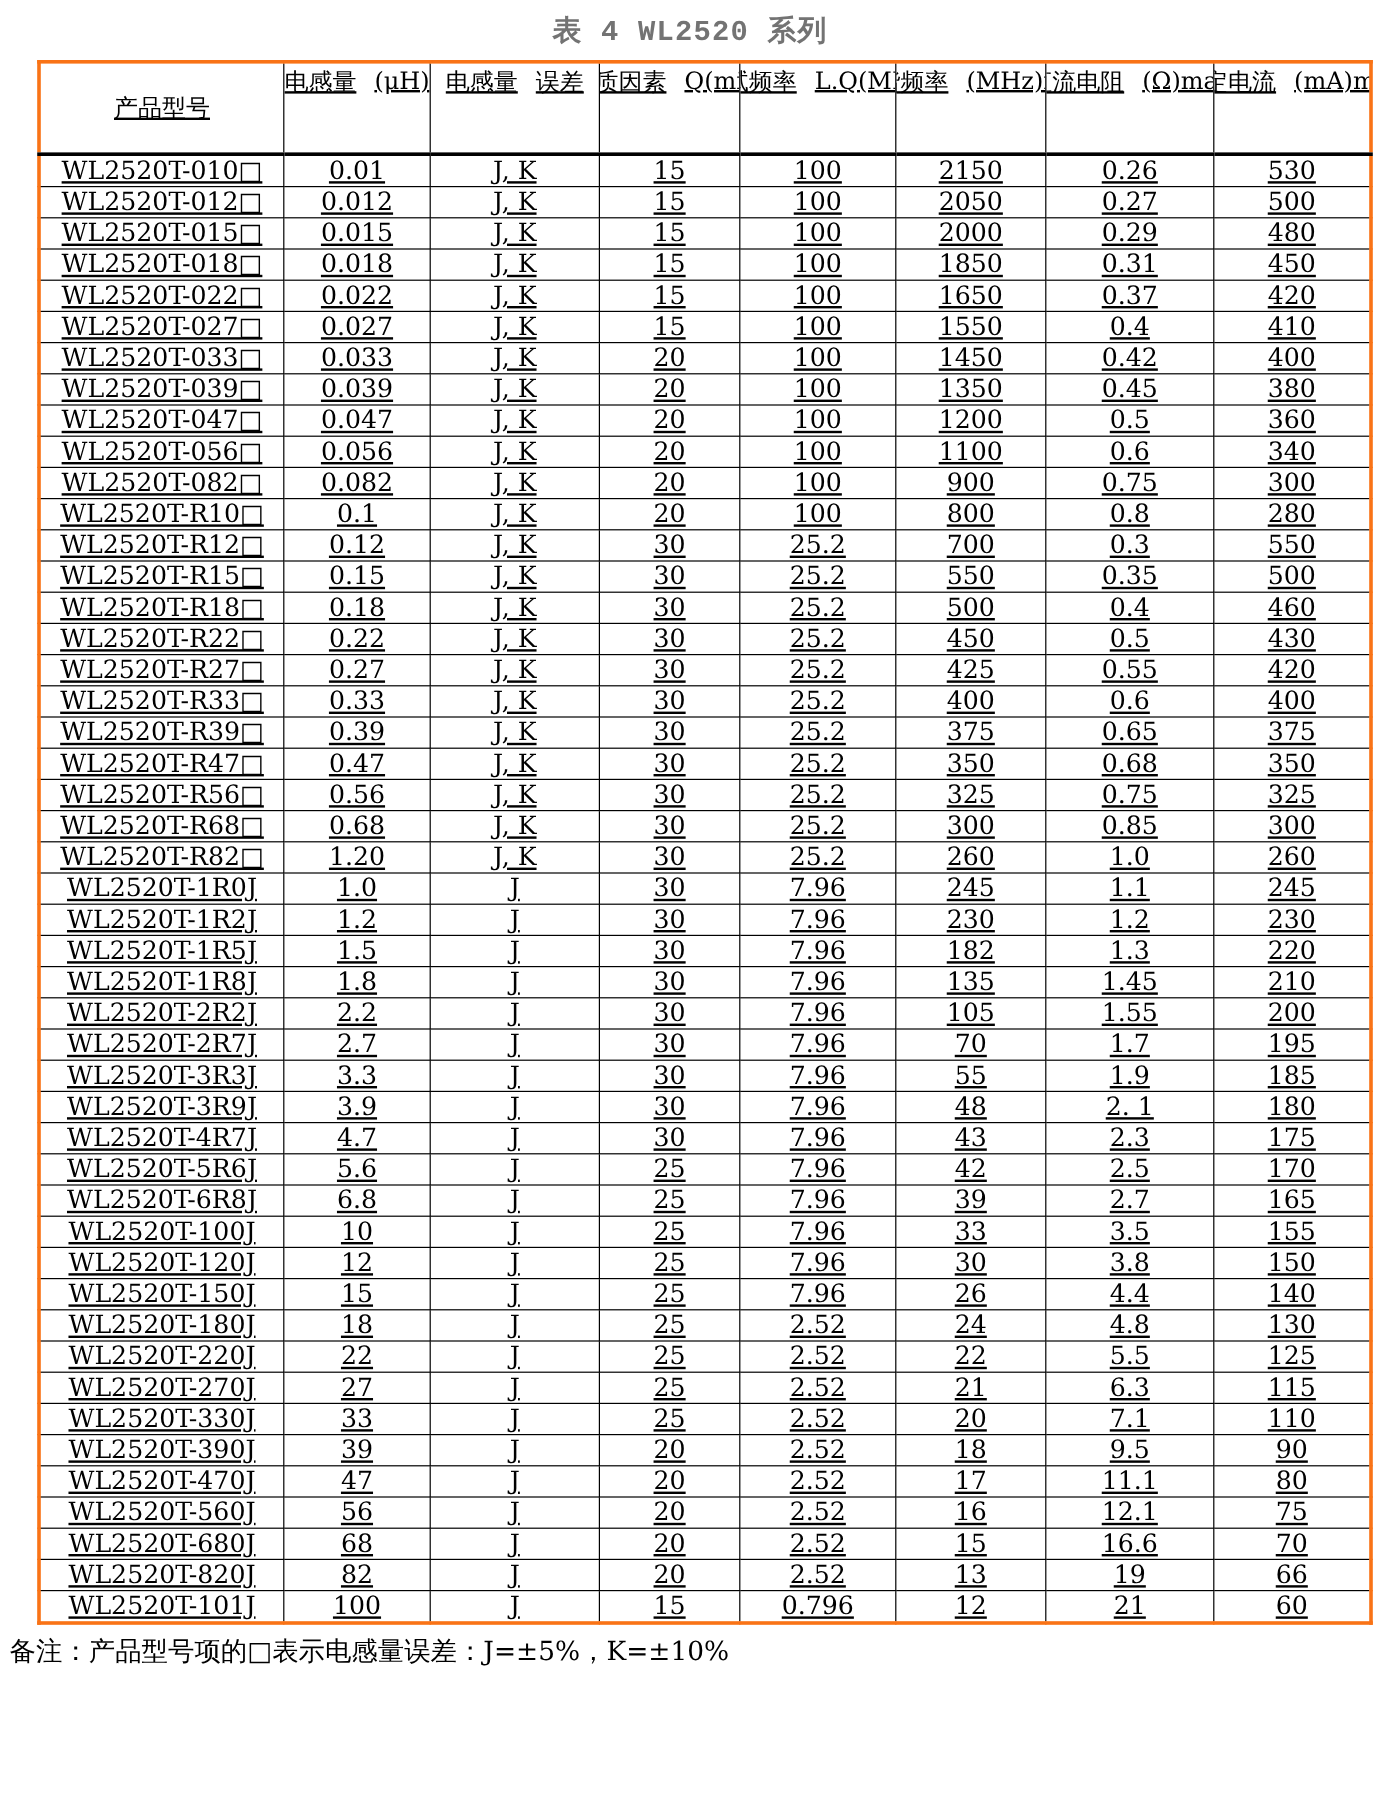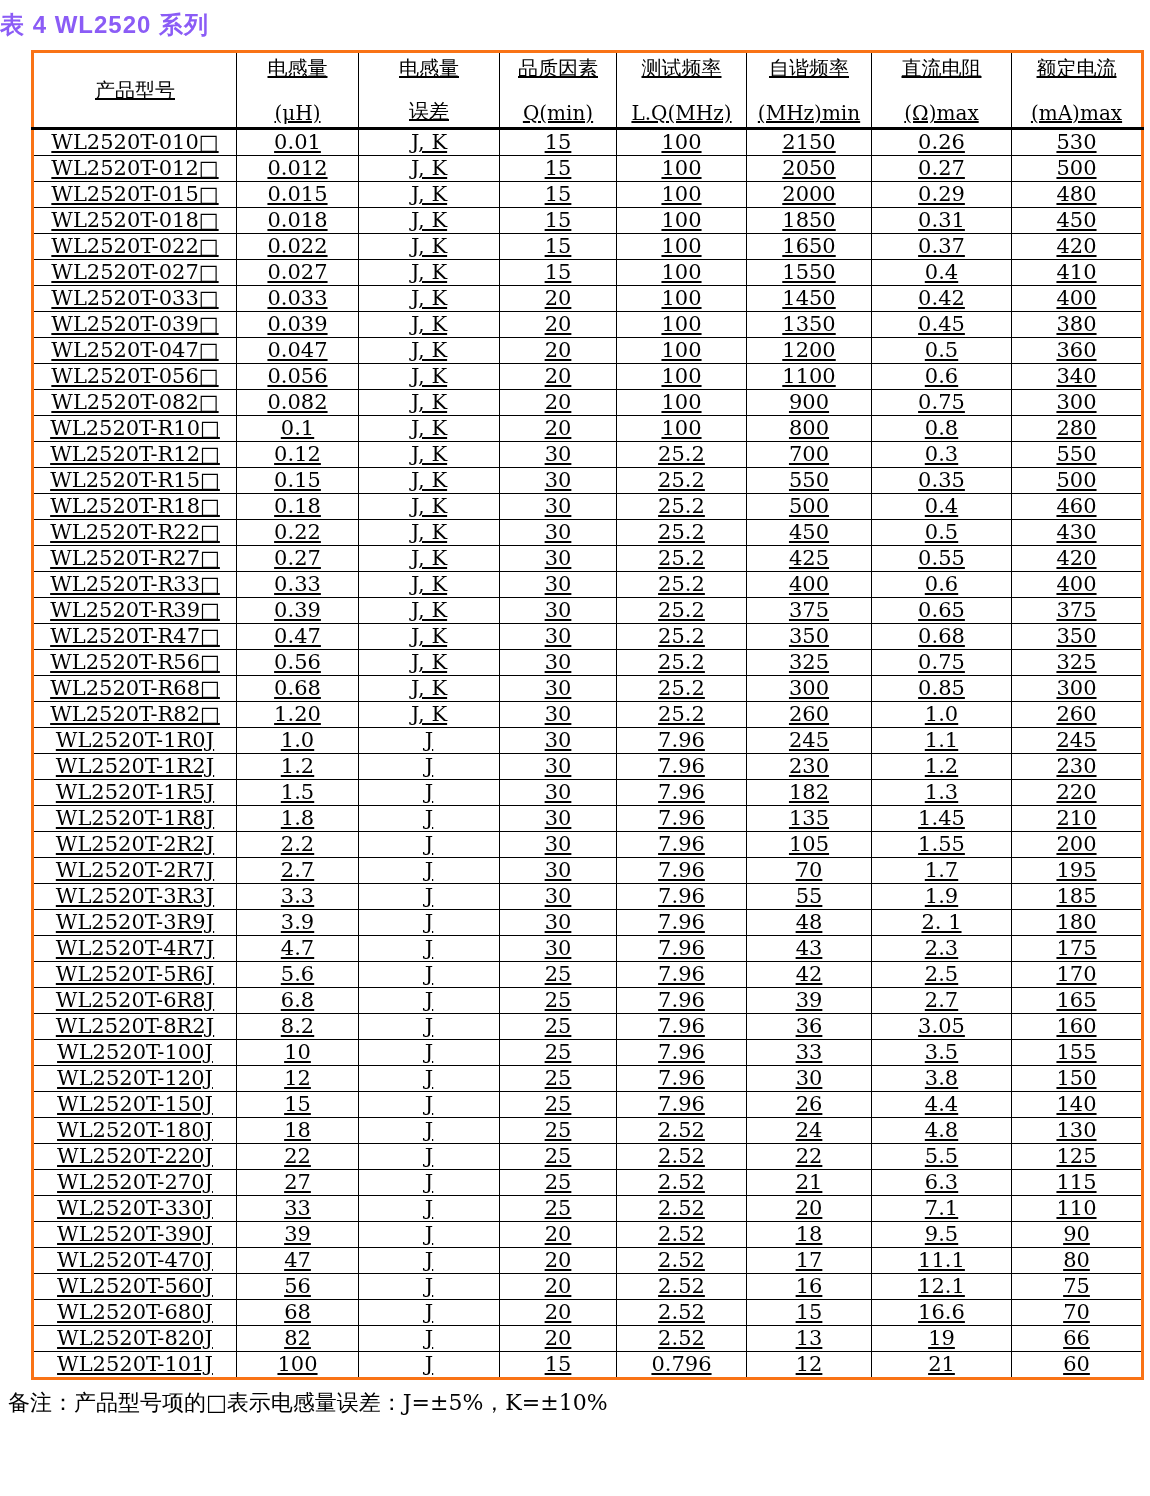--- a/index.html
+++ b/index.html
@@ -10,26 +10,26 @@
   }
   body {
     width: 1150px;
     height: 1496px;
     font-family: "DejaVu Serif", serif;
     position: relative;
     overflow: hidden;
   }
   .page-title {
     margin: 9px 0 0 0;
-    text-align: left;
-    font-family: Liberation Sans, sans-serif;
+    text-align: center;
+    font-family: Liberation Mono, monospace;
     font-weight: bold;
     font-size: 24px;
     letter-spacing: 1px;
-    color: #8b5cf6;
+    color: #737373;
   }
   table.spec-table {
     border-collapse: collapse;
     table-layout: fixed;
     margin: 9px 0 0 31px;
     width: 1110px;
     border: 3px solid #f97316;
     text-decoration: underline;
   }
   .spec-table th,
@@ -42,22 +42,22 @@
     white-space: nowrap;
     overflow: hidden;
   }
   .spec-table thead th {
     height: 74px;
     border-bottom: 3px solid #000;
     font-size: 20px;
   }
   .hdr-stack {
     display: flex;
-    flex-direction: column;
-    justify-content: space-between;
+    flex-direction: row;
+    justify-content: center;
     height: 70px;
     gap: 15px;
   }
   .hdr-single {
     display: block;
   }
   .spec-table tbody td {
     height: 25px;
     line-height: 25px;
     font-size: 21px;
@@ -471,30 +471,20 @@
           <td>WL2520T-6R8J</td>
           <td>6.8</td>
           <td>J</td>
           <td>25</td>
           <td>7.96</td>
           <td>39</td>
           <td>2.7</td>
           <td>165</td>
         </tr>
         <tr>
-          <td>WL2520T-8R2J</td>
-          <td>8.2</td>
-          <td>J</td>
-          <td>25</td>
-          <td>7.96</td>
-          <td>36</td>
-          <td>3.05</td>
-          <td>160</td>
-        </tr>
-        <tr>
           <td>WL2520T-100J</td>
           <td>10</td>
           <td>J</td>
           <td>25</td>
           <td>7.96</td>
           <td>33</td>
           <td>3.5</td>
           <td>155</td>
         </tr>
         <tr>

